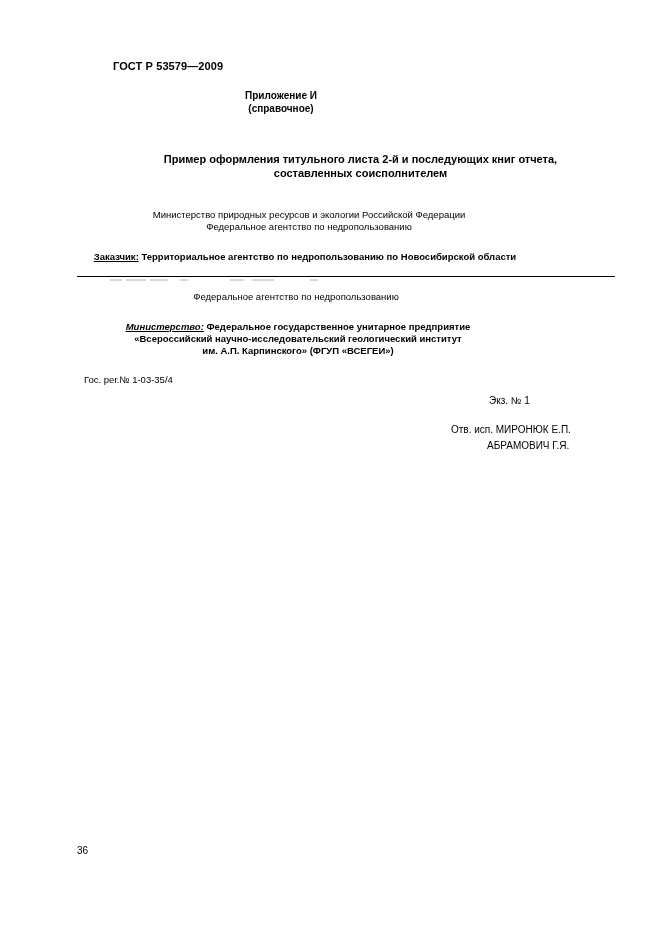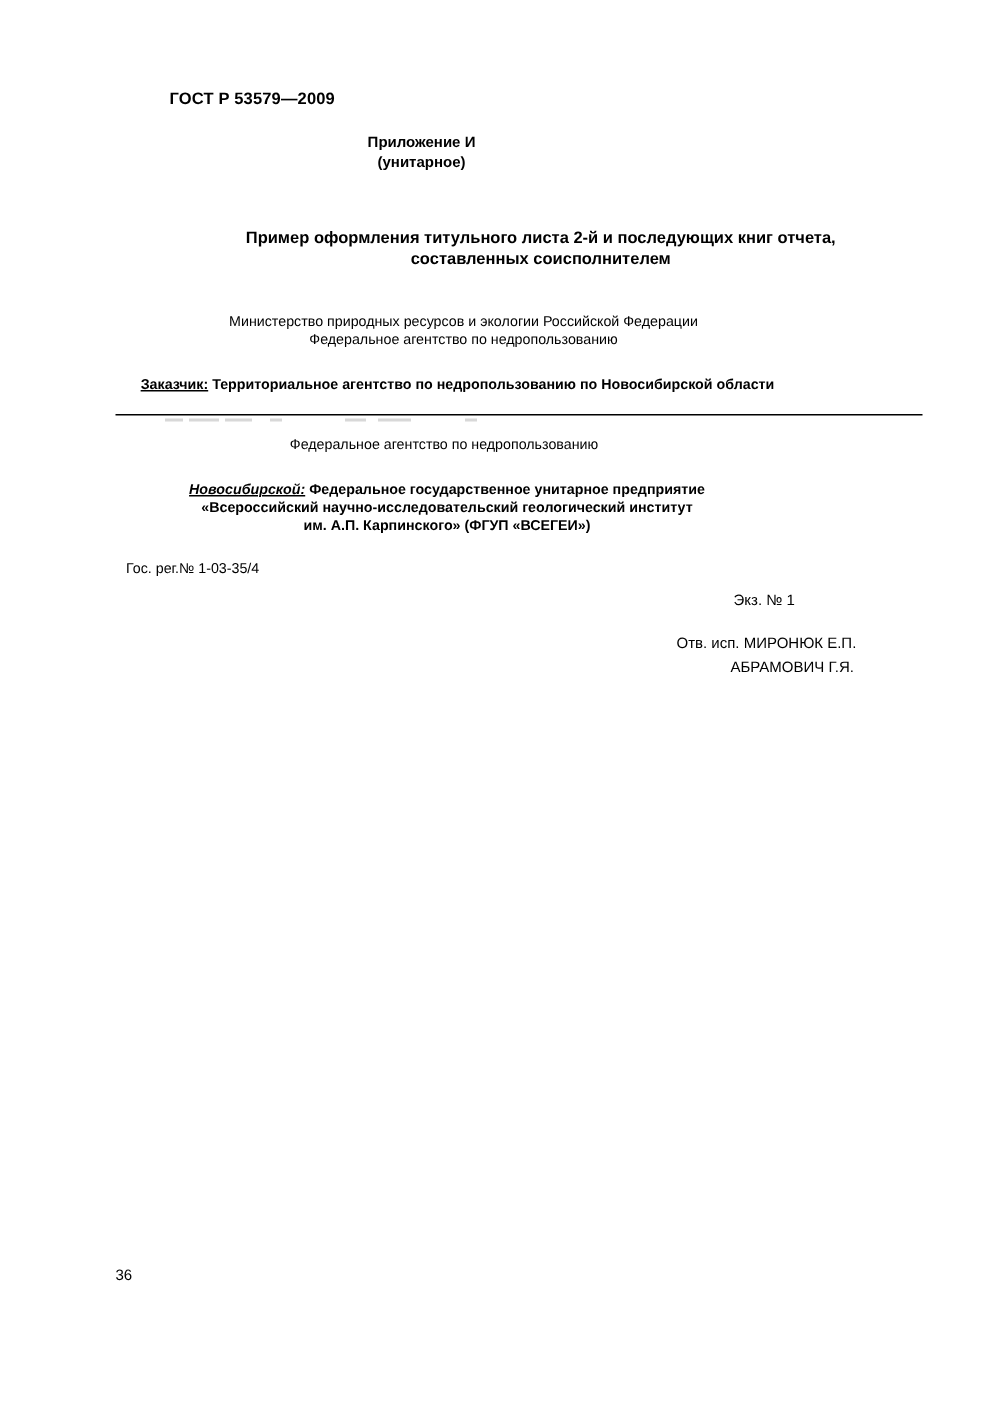--- a/index.html
+++ b/index.html
@@ -118,21 +118,21 @@
       font-size: 10px;
     }
   </style>
 </head>
 <body>
 
 <div class="abs header-std">ГОСТ Р 53579—2009</div>
 
 <div class="abs center-block appendix">
   <div>Приложение И</div>
-  <div>(унитарное)</div>
+  <div>(справочное)</div>
 </div>
 
 <div class="abs center-block title">
   <div>Пример оформления титульного листа 2-й и последующих книг отчета,</div>
   <div>составленных соисполнителем</div>
 </div>
 
 <div class="abs center-block ministry">
   <div>Министерство природных ресурсов и экологии Российской Федерации</div>
   <div>Федеральное агентство по недропользованию</div>
@@ -152,21 +152,21 @@
   <span style="left:70px;width:8px;"></span>
   <span style="left:120px;width:14px;"></span>
   <span style="left:142px;width:22px;"></span>
   <span style="left:200px;width:8px;"></span>
 </div>
 
 <div class="abs center-block agency2">Федеральное агентство по недропользованию</div>
 
 <div class="abs center-block contractor">
   <div>
-    <span class="label">Новосибирской:</span>
+    <span class="label">Министерство:</span>
     <span>Федеральное государственное унитарное предприятие</span>
   </div>
   <div>«Всероссийский научно-исследовательский геологический институт</div>
   <div>им. А.П. Карпинского» (ФГУП «ВСЕГЕИ»)</div>
 </div>
 
 <div class="abs regnum">Гос. рег.№ 1-03-35/4</div>
 
 <div class="abs copy">Экз. № 1</div>
 

